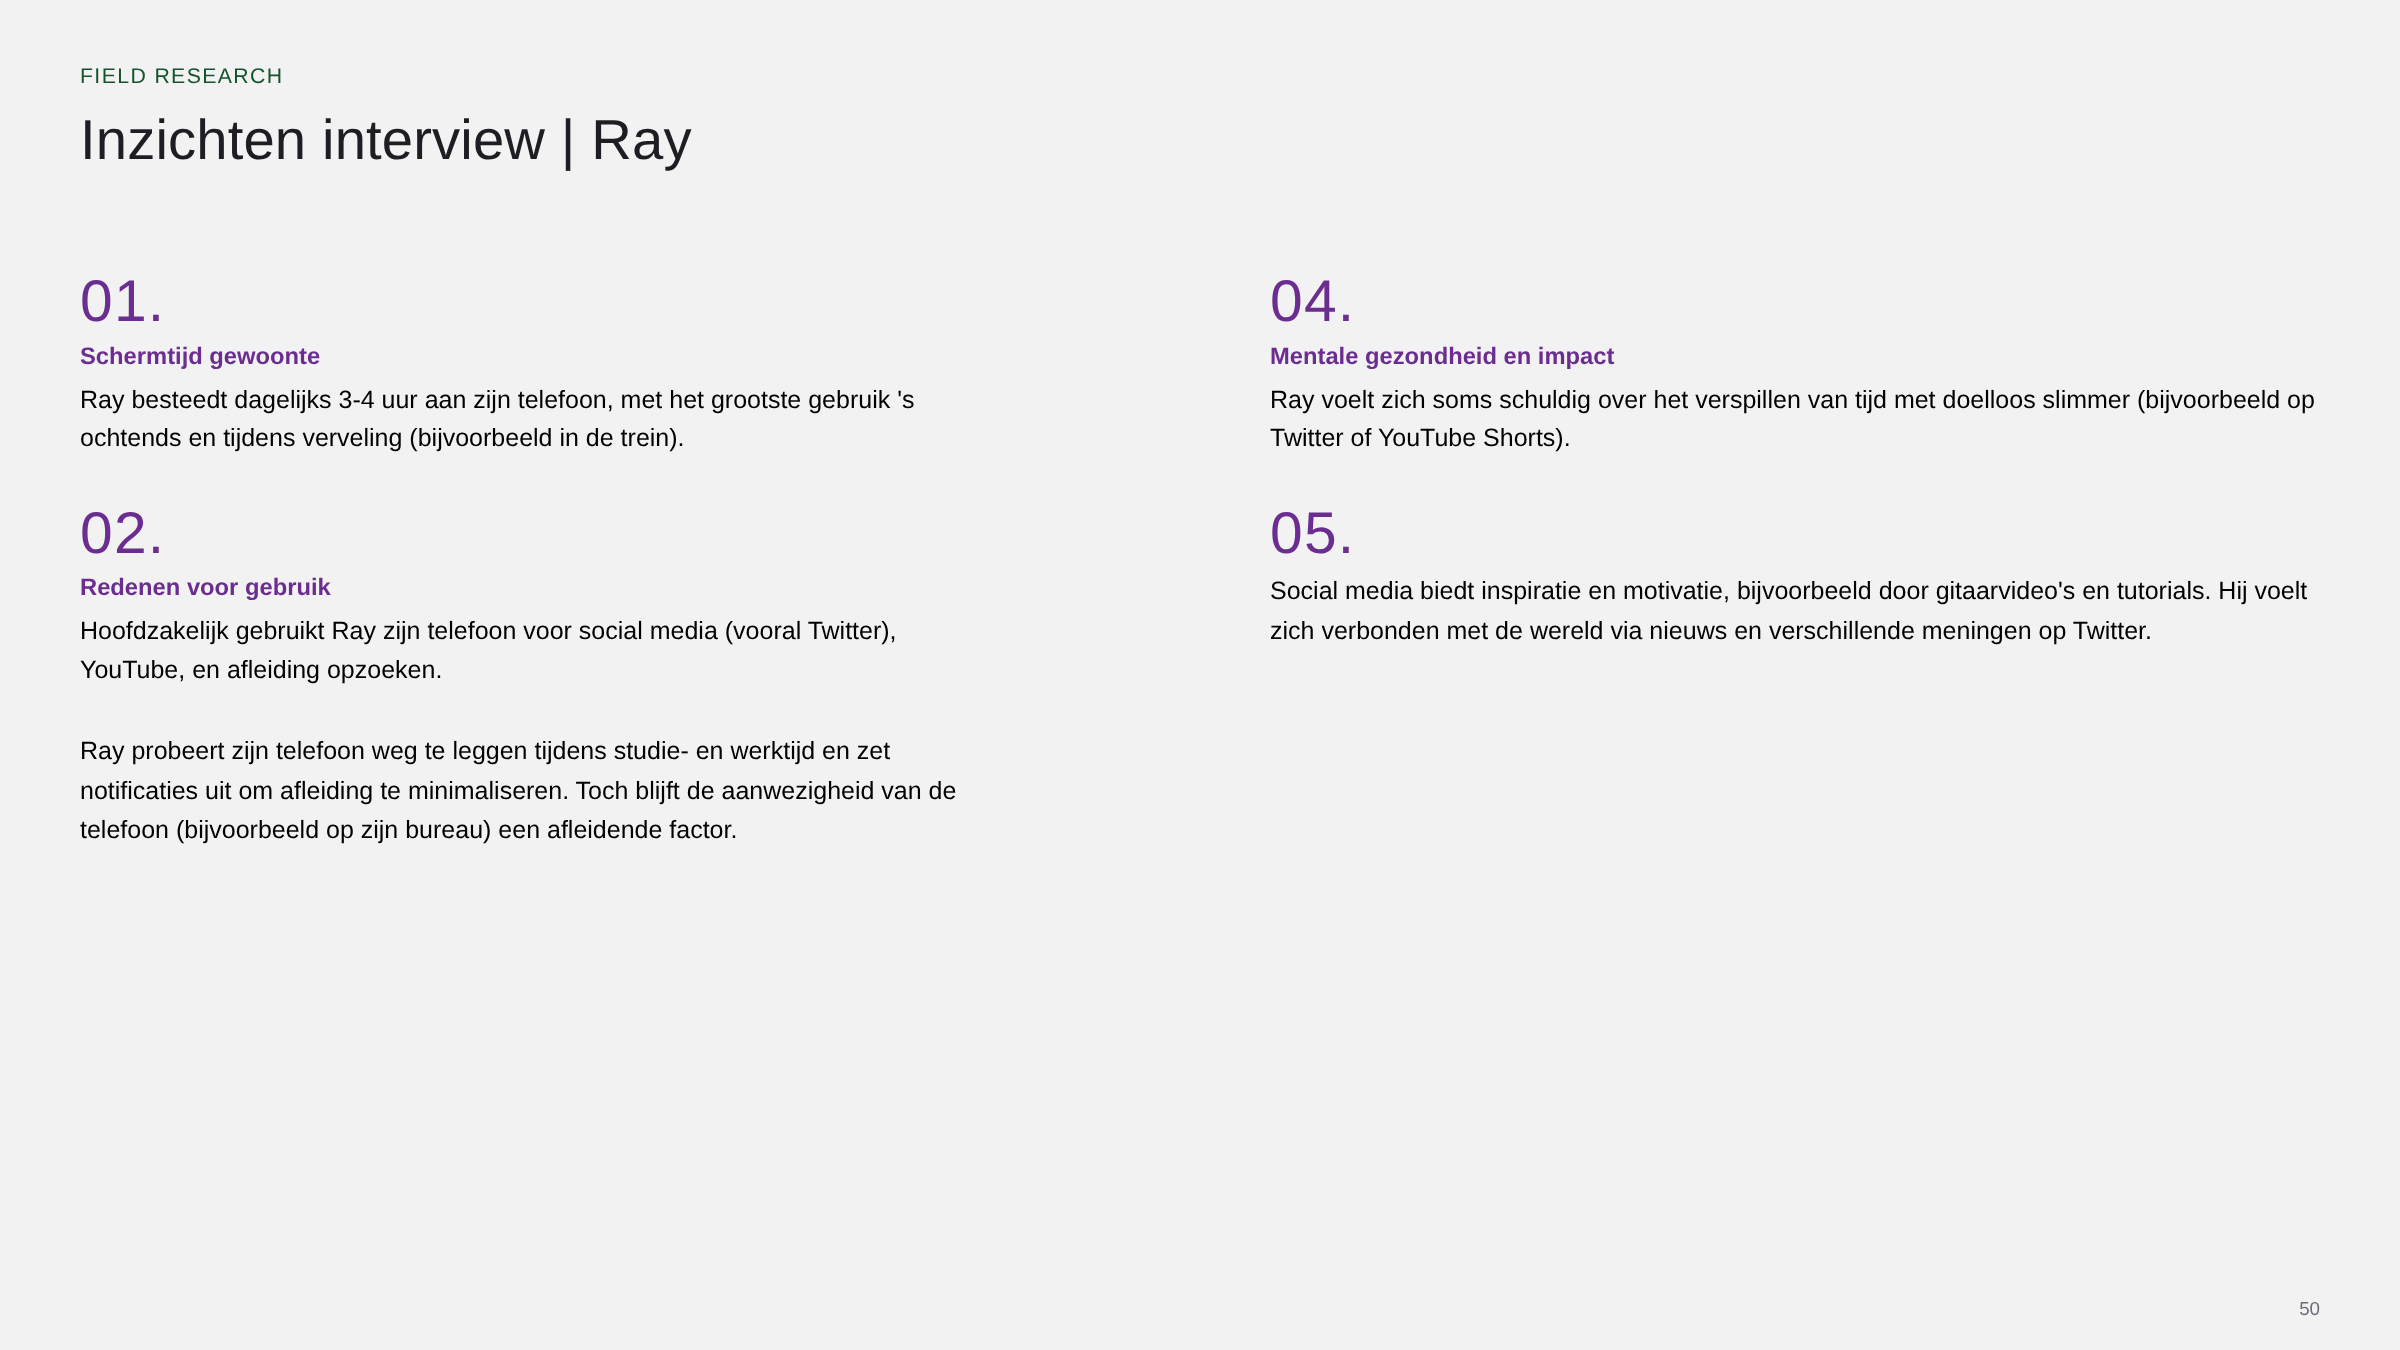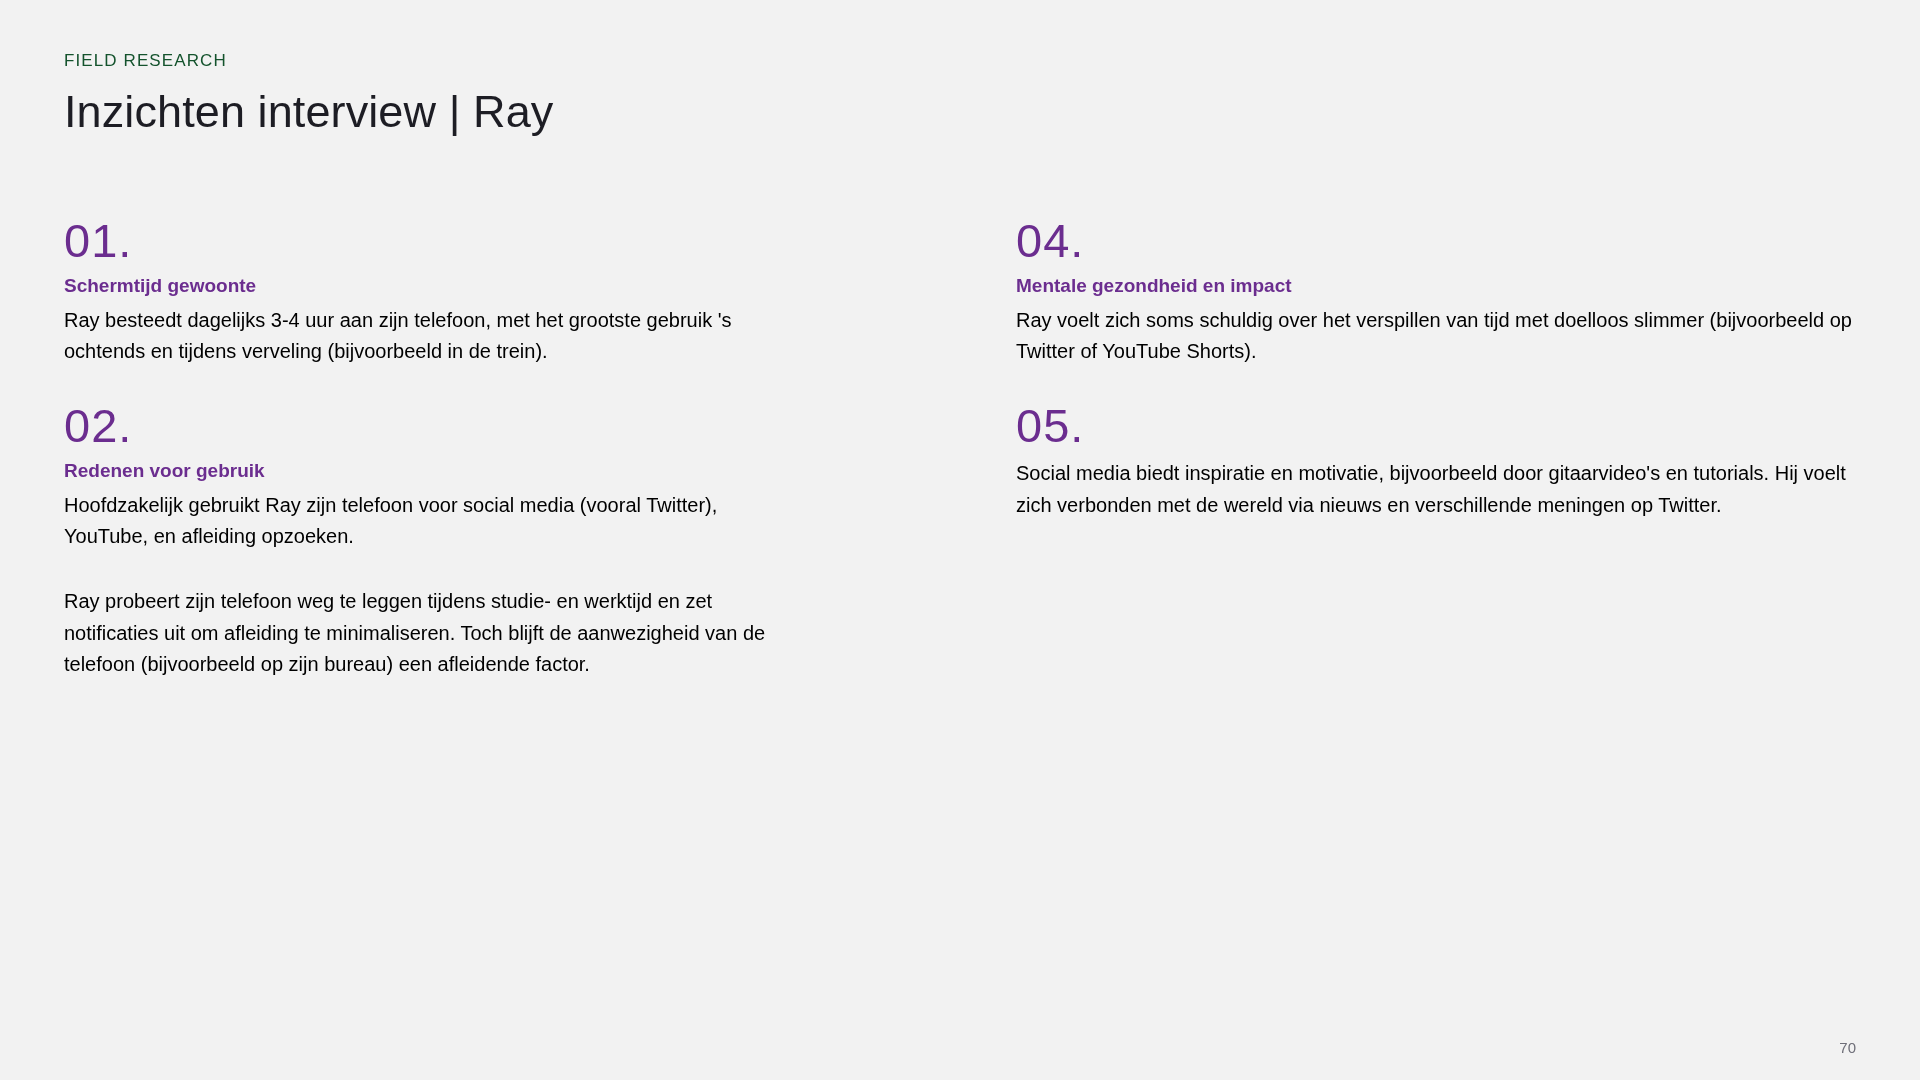--- a/index.html
+++ b/index.html
@@ -138,15 +138,15 @@
       <div class="item">
         <div class="item-number">05.</div>
         <div class="item-heading spacer-heading"></div>
         <div class="item-body">Social media biedt inspiratie en motivatie, bijvoorbeeld door gitaarvideo's en tutorials. Hij voelt zich verbonden met de wereld via nieuws en verschillende meningen op Twitter.</div>
       </div>
 
     </div>
 
   </div>
 
-  <div class="page-number">70</div>
+  <div class="page-number">50</div>
 
 </div>
 
 </body></html>

